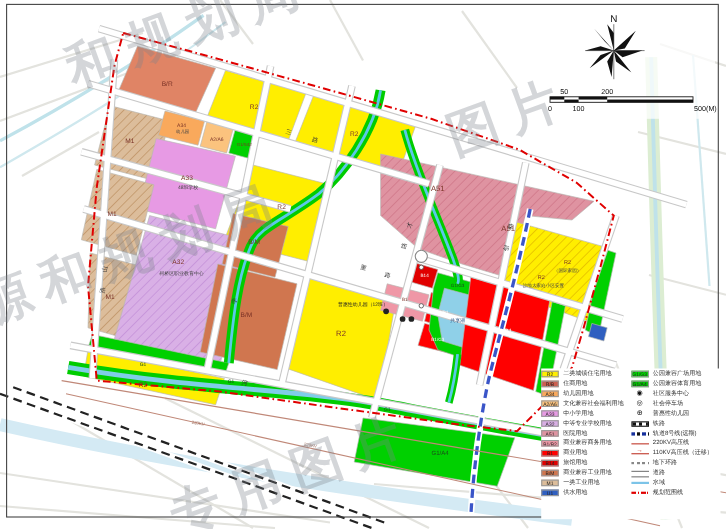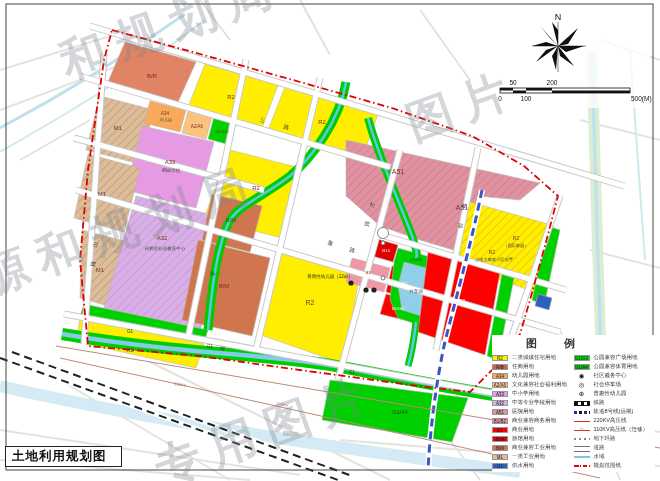--- a/index.html
+++ b/index.html
@@ -270,21 +270,20 @@
 
   <rect x="6" y="4" width="647" height="466" fill="none" stroke="#444" stroke-width="1"></rect>
 </svg>
 
 <div class="wm" style="left:55px;top:-6px;transform:rotate(-20deg);">和规划局</div>
 <div class="wm" style="left:-25px;top:200px;transform:rotate(-20deg);">源和规划局</div>
 <div class="wm" style="left:150px;top:400px;transform:rotate(-20deg);">专用图片</div>
 <div class="wm" style="left:405px;top:75px;transform:rotate(-20deg);">图片</div>
 
 <div class="legend">
-  <div class="lg-title">图 例</div>
   <div class="lg-cols">
     <div class="lg-col">
       <div class="lrow">
             <span class="sw" style="background-color: rgb(255, 238, 0);">R2</span>
             <span class="lab">二类城镇住宅用地</span>
           </div>
       <div class="lrow">
             <span class="sw" style="background-color: rgb(204, 95, 80);">R/B</span>
             <span class="lab">住商用地</span>
           </div>
@@ -399,17 +398,14 @@
       <div class="lrow">
             <span class="sym s-bound">
               <i></i>
             </span>
             <span class="lab">规划范围线</span>
           </div>
     </div>
   </div>
 </div>
 
-<div class="titlebox">
-  <span>土地利用规划图</span>
+
 </div>
 
-</div>
-
 </body></html>

